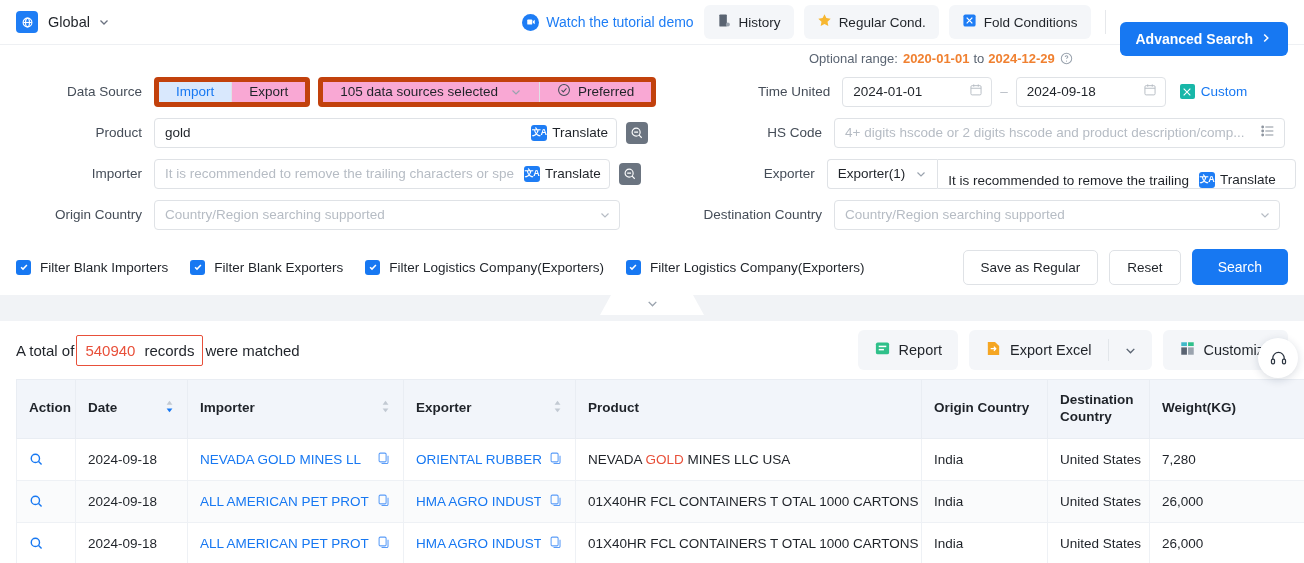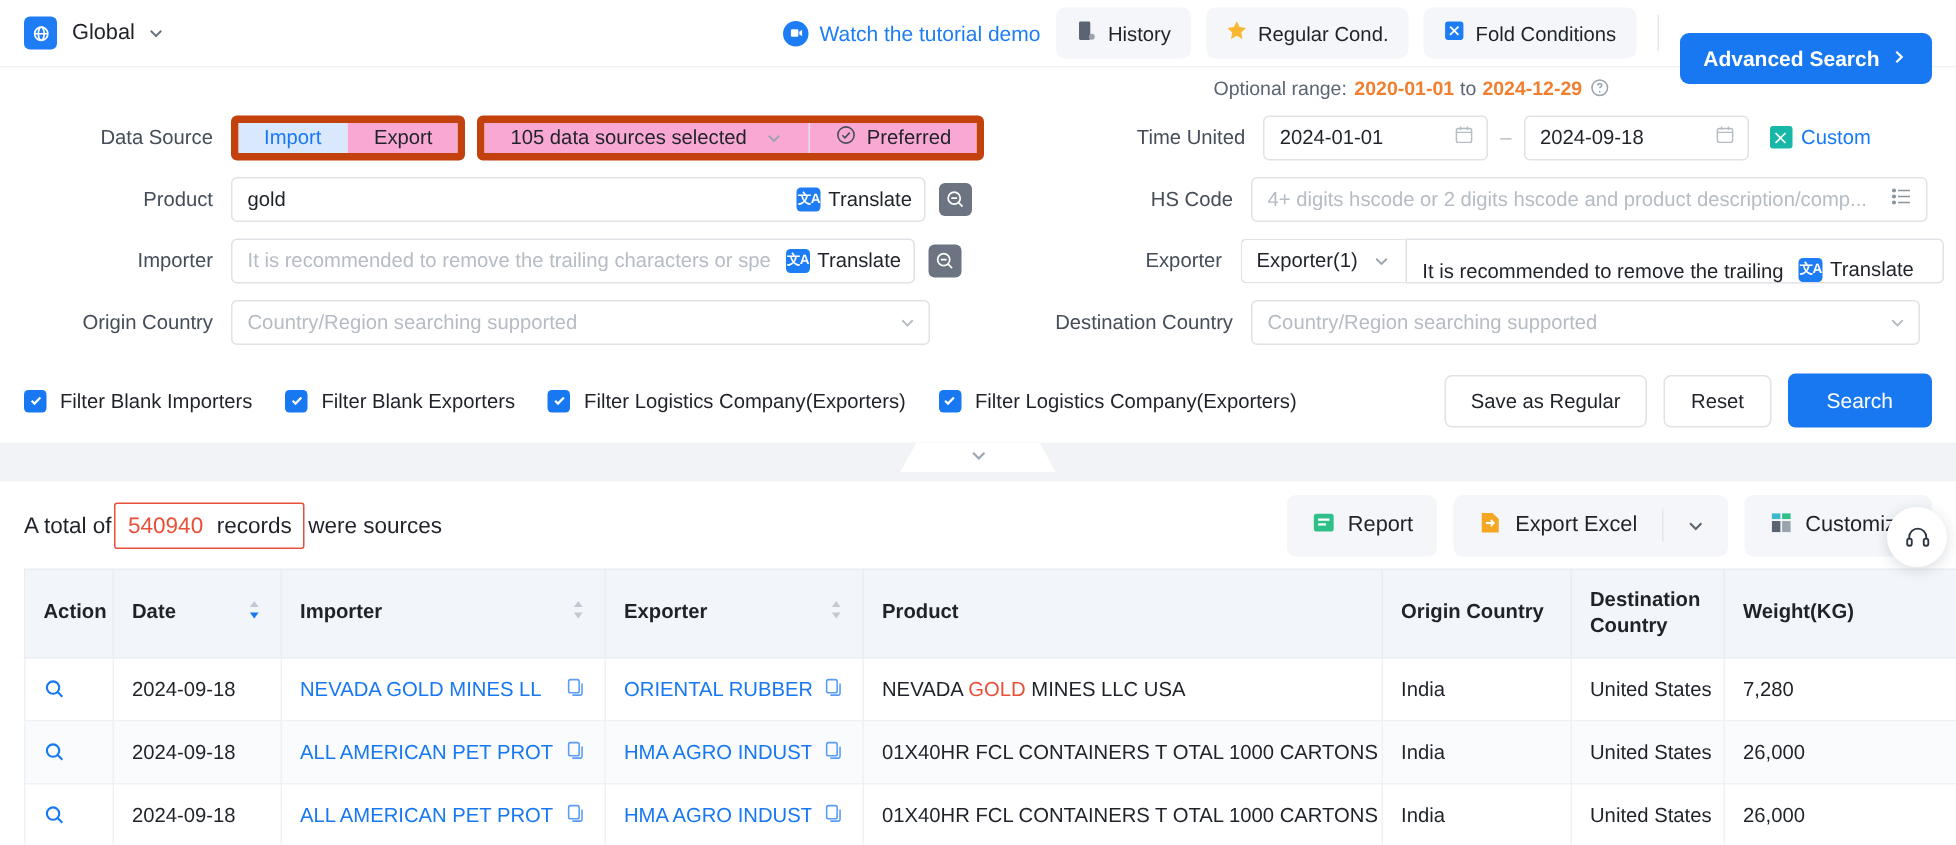--- a/index.html
+++ b/index.html
@@ -506,21 +506,21 @@
   </div>
 </div>
 
 <div class="results-bar">
   <div class="total-txt">
     <span>A total of</span>
     <span class="count-box">
       <span class="count-num">540940</span>
       <span>records</span>
     </span>
-    <span>were sources</span>
+    <span>were matched</span>
   </div>
 
   <div class="results-right">
     <button class="tool-btn">
       <span>
         <svg width="17" height="17" viewBox="0 0 18 18">
             <rect x="2" y="2.6" width="14" height="12.6" rx="2" fill="#2fc08a"></rect>
             <rect x="5" y="6" width="8" height="1.6" fill="#fff"></rect>
             <rect x="5" y="9.4" width="5.5" height="1.6" fill="#fff"></rect>
           </svg>

